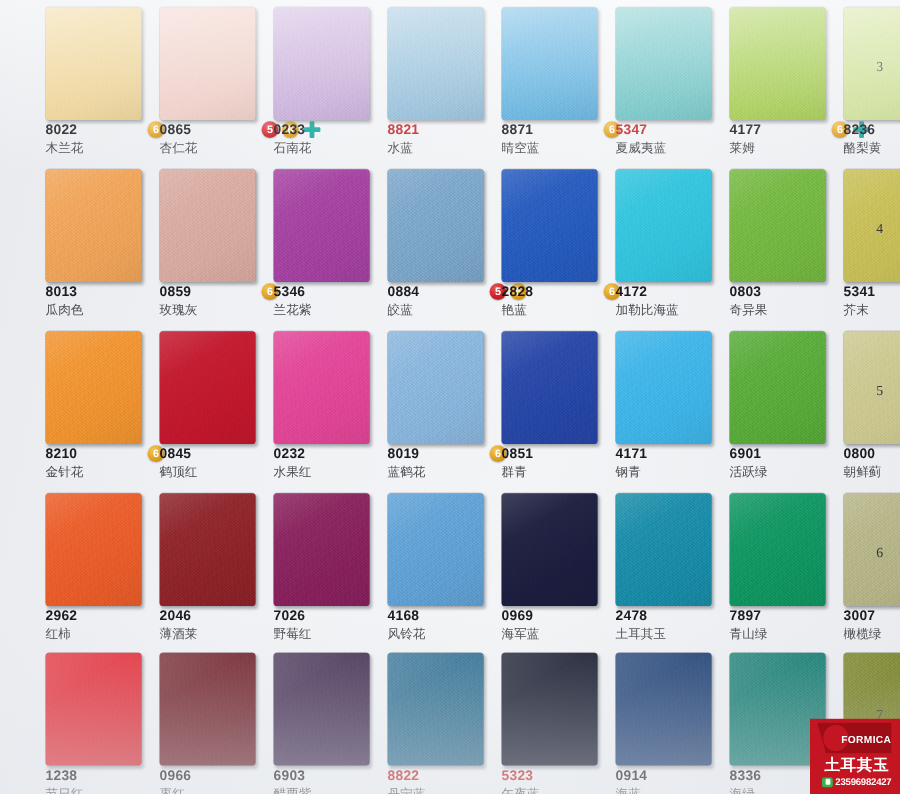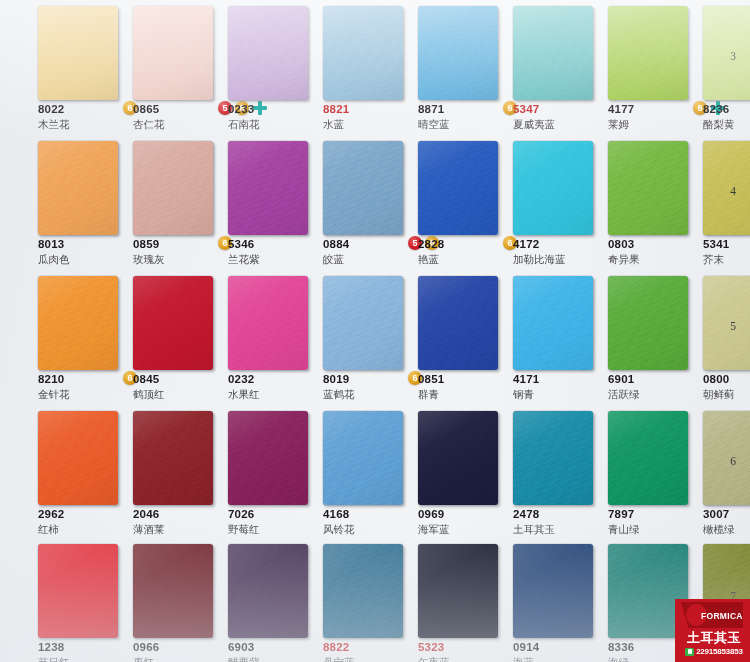--- a/index.html
+++ b/index.html
@@ -703,17 +703,17 @@
   <div id="logo">
     <div class="mark">
       <div class="bar"></div>
       <div class="cbox2"></div>
       <div class="cbox"></div>
     </div>
     <div class="wordmark">FORMICA</div>
     <div class="cn">土耳其玉</div>
     <div class="phone">
       <span class="ic"></span>
-      <span>22915853853</span>
+      <span>23596982427</span>
     </div>
   </div>
 
 </div>
 
 </body></html>

